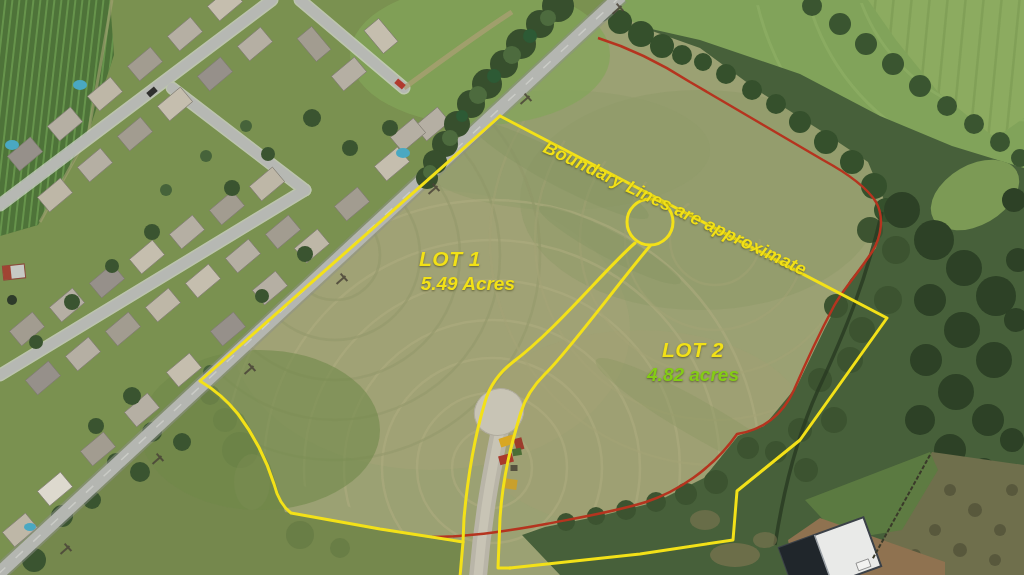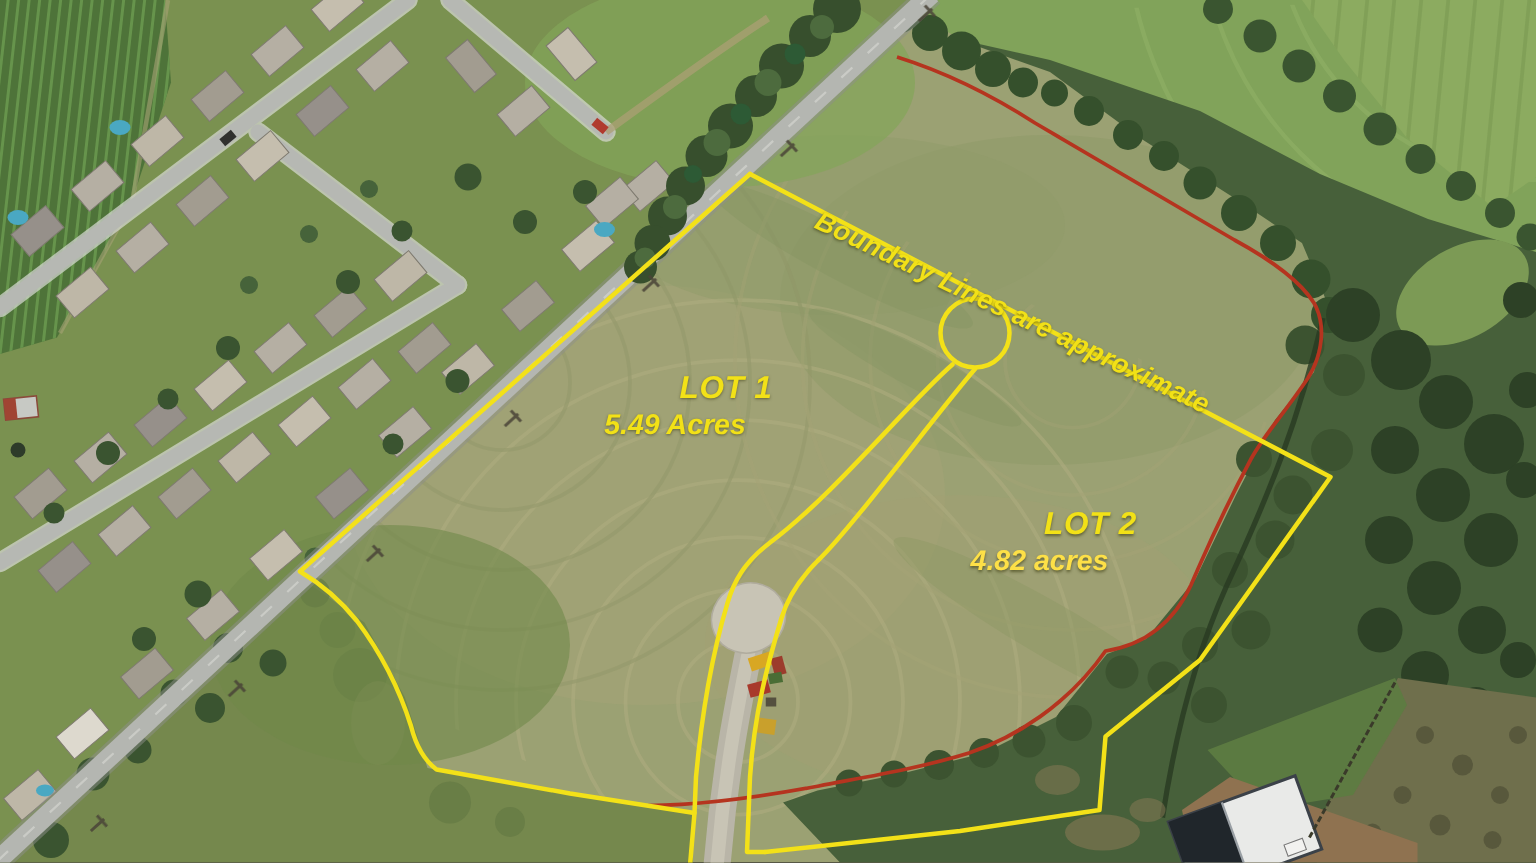--- a/index.html
+++ b/index.html
@@ -2,21 +2,21 @@
 <html><head>
 <meta charset="utf-8">
 <style>
   html,body{margin:0;padding:0;background:#222;}
   #stage{position:relative;width:1024px;height:575px;overflow:hidden;
          font-family:"Liberation Sans",sans-serif;}
   #stage svg{position:absolute;inset:0;display:block;}
   .label{position:absolute;font-style:italic;font-weight:700;
          text-shadow:0 1px 2px rgba(45,45,0,.55);white-space:nowrap;}
   .lot-label{text-align:center;line-height:1.25;}
-  .lot-name{font-size:21px;letter-spacing:.5px;text-align:right;}
+  .lot-name{font-size:21px;letter-spacing:.5px;}
   .lot-acres{font-size:19px;}
   #disclaimer{left:549px;top:137px;font-size:18px;letter-spacing:.3px;
               transform:rotate(25.5deg);transform-origin:0 0;}
   #lot1-label{left:385px;top:246px;width:130px;}
   #lot2-label{left:628px;top:337px;width:130px;font-style:italic;}
 </style>
 </head>
 <body>
 
 <div id="stage">
@@ -421,20 +421,20 @@
     <path d="M 635,243 C 606,268 556,330 513,362 C 496,375 489,388 485,402 C 476,432 468,474 464,518 L 463,542" stroke="#f3e118"></path>
     <path d="M 650,246 C 624,276 568,352 545,374 C 532,387 525,399 521,412 C 512,442 503,474 500,518 L 498,568 L 510,568" stroke="#f3e118"></path>
     <circle cx="650" cy="222" r="23" stroke="#f3e118"></circle>
   </g>
 </svg>
 
 <div id="disclaimer" class="label" style="color: rgb(242, 225, 23);">Boundary Lines are approximate</div>
 
 <div id="lot1-label" class="label lot-label">
   <div class="lot-name" style="color: rgb(242, 225, 23);">LOT 1</div>
-  <div class="lot-acres" style="color: rgb(242, 225, 23);">5.49 Acres</div>
+  <div class="lot-acres" style="color: rgb(242, 225, 23); text-align: right;">5.49 Acres</div>
 </div>
 
 <div id="lot2-label" class="label lot-label">
   <div class="lot-name" style="color: rgb(242, 225, 23);">LOT 2</div>
-  <div class="lot-acres" style="color: #fde047;">4.82 acres</div>
+  <div class="lot-acres" style="color: #84cc16;">4.82 acres</div>
 </div>
 </div>
 
 </body></html>

